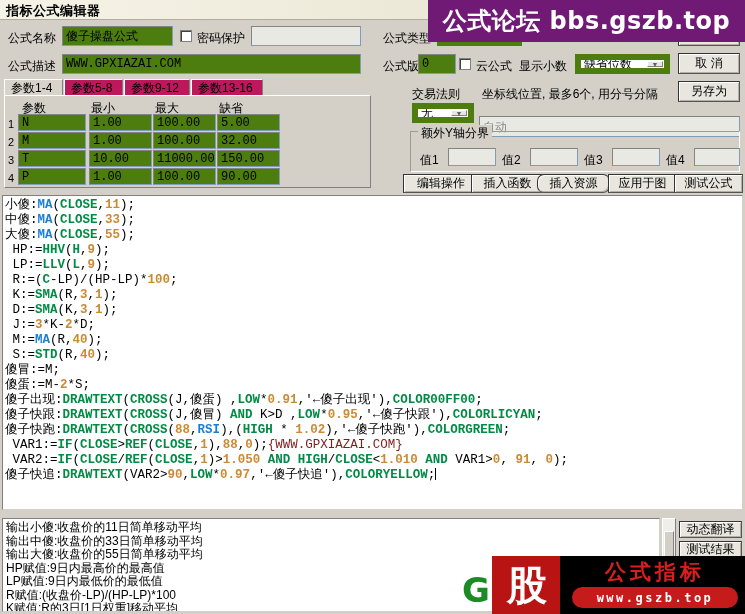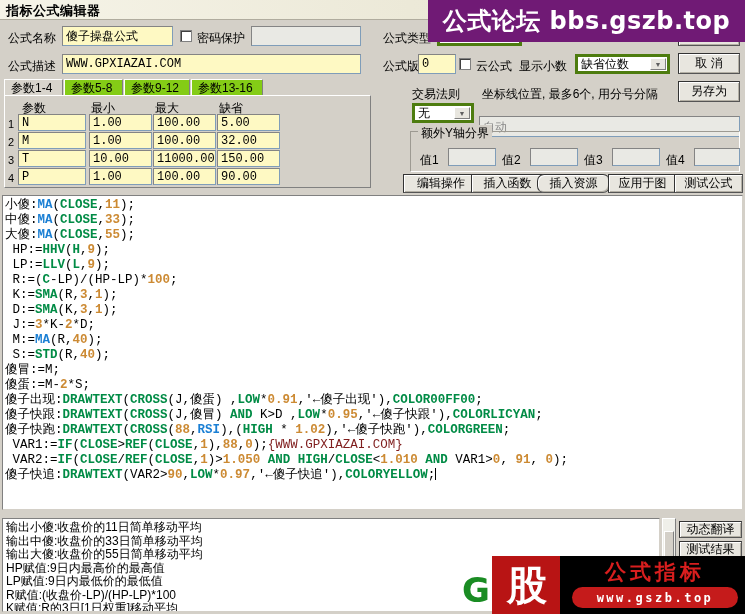--- a/index.html
+++ b/index.html
@@ -21,55 +21,55 @@
   }
   .titlebar .tt {
     position: absolute; left: 6px; top: 2px;
     font-size: 13px; font-weight: bold; color: #000;
     letter-spacing: .5px;
   }
 
   
   .lbl { position: absolute; font-size: 12px; color: #000; white-space: nowrap; }
   .tbox {
-    position: absolute; background: #fef9c3;
+    position: absolute; background: #4d7c0f;
     border: 1px solid #7f9db9; border-top-color:#848484; border-left-color:#848484;
     font-family: "Liberation Mono", "DejaVu Sans Mono", monospace;
     font-size: 12px; color: #000; padding: 1px 3px; line-height: 1;
     display: flex; align-items: center; overflow: hidden;
   }
   .tbox.gray { background: #e9e9e4; color: #8a8a8a; }
   .tbox.cn { font-family: "Liberation Sans", sans-serif; }
   .btn {
     position: absolute; background: #e8e6df;
     border: 1px solid #333; border-right-color: #555; border-bottom-color: #555;
     box-shadow: inset 1px 1px 0 #fff, inset -1px -1px 0 #b4b0a5;
     font-size: 12px; color: #000; text-align: center;
     display: flex; align-items: center; justify-content: center;
     white-space: nowrap; cursor: default;
   }
   .chk { position: absolute; width: 12px; height: 12px; background: #fff;
          border: 1px solid #808080; box-shadow: inset 1px 1px 0 #404040; }
   .combo {
-    position: absolute; background: #fff; border: 3px solid #4d7c0f;
+    position: absolute; background: #fff; border: 6px solid #4d7c0f;
     display: flex; align-items: center; font-size: 12px; color: #000;
     padding-left: 3px; overflow: hidden;
   }
   .combo .arrow {
     position: absolute; right: 1px; top: 1px; bottom: 1px; width: 16px;
     background: #e8e6df; border: 1px solid #fff; border-right-color:#808080; border-bottom-color:#808080;
     display: flex; align-items: center; justify-content: center;
     font-size: 7px; color: #606060;
   }
 
   
   .tabstrip { position: absolute; left: 4px; top: 79px; width: 367px; height: 17px; }
   .tab {
     position: absolute; top: 0; height: 17px; padding: 0 6px;
-    background: #84cc16; border: 1px solid #fff; border-right-color:#808080; border-bottom: none;
+    background: #be185d; border: 1px solid #fff; border-right-color:#808080; border-bottom: none;
     font-size: 12px; display: flex; align-items: center; color:#000;
   }
   .tab.active { background: #d8d4cc; border-top-color:#fff; }
   .panelbox {
     position: absolute; left: 4px; top: 95px; width: 367px; height: 93px;
     background: #d4d0c8; border: 1px solid #fff; border-right-color:#808080; border-bottom-color:#808080;
   }
   .rownum { position: absolute; font-size: 11px; color:#000; }
 
   

